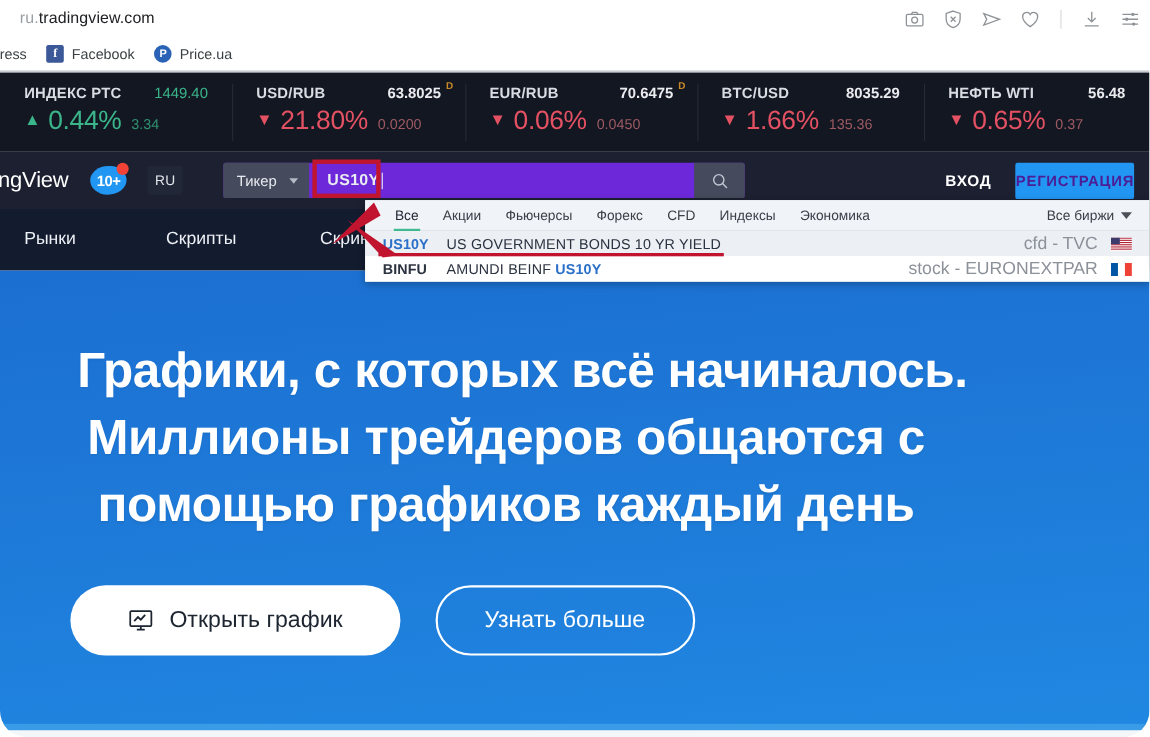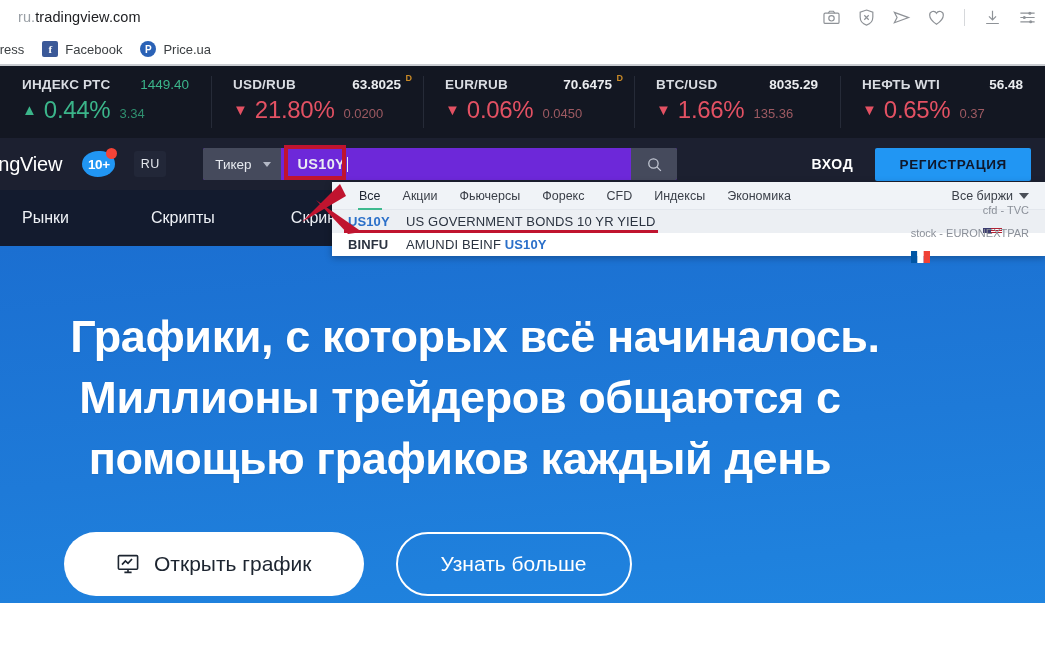--- a/index.html
+++ b/index.html
@@ -3,21 +3,21 @@
 <meta charset="utf-8">
 <title>TradingView RU</title>
 <style>
   * { box-sizing: border-box; margin: 0; padding: 0; }
   html, body {
     width: 1045px; height: 670px;
     overflow: hidden;
     font-family: "Liberation Sans", sans-serif;
     background: #ffffff;
   }
-  #app { position: relative; width: 1045px; height: 603px; overflow: hidden; }
+  #app { position: relative; width: 1045px; height: 670px; overflow: hidden; border-radius: 24px; }
 
   
   .browser-chrome {
     position: absolute; left: 0; top: 0; width: 1045px; height: 66px;
     background: #ffffff;
   }
   .url-row {
     position: absolute; left: 0; top: 0; width: 1045px; height: 34px;
     display: flex; align-items: center;
   }
@@ -149,22 +149,22 @@
     width: 46px; height: 32px; display: flex; align-items: center; justify-content: center;
     background: #454a5c; border-radius: 0 2px 2px 0;
   }
   .search-glass svg { width: 17px; height: 17px; color: #c3c8d4; }
   .auth { margin-left: auto; display: flex; align-items: center; padding-right: 14px; gap: 0; }
   .login-btn {
     color: #ffffff; font-size: 14px; font-weight: bold; letter-spacing: .7px;
     padding: 0 22px; height: 36px; display: flex; align-items: center;
   }
   .reg-btn {
-    background: #2196f3; color: #0f172a; font-size: 13.5px; font-weight: bold;
-    letter-spacing: .7px; height: 33px; padding: 0 24px; border-radius: 2px;
+    background: #2196f3; color: #4c1d95; font-size: 13.5px; font-weight: bold;
+    letter-spacing: .7px; height: 33px; padding: 0 0; border-radius: 2px;
     display: flex; align-items: center;
   }
 
   
   .subnav {
     position: absolute; left: 0; top: 190px; width: 1045px; height: 56px;
     background: #131b2e; display: flex; align-items: center;
   }
   .subnav-item {
     color: #eef1f6; font-size: 16px; padding: 0 18px; white-space: nowrap;
@@ -208,22 +208,22 @@
   .dd-row.r1 { background: #ffffff; }
   .dd-sym {
     width: 58px; flex: 0 0 auto; font-weight: bold; font-size: 13px;
     letter-spacing: .1px;
   }
   .dd-sym.blue { color: #2a6fc9; }
   .dd-sym.dark { color: #2b3340; }
   .dd-desc { color: #2b3340; font-size: 13px; letter-spacing: .15px; }
   .dd-desc .hl { color: #2a6fc9; font-weight: bold; }
   .dd-meta {
-    margin-left: auto; display: flex; gap: 12px;
-    font-size: 11px; color: #8b9099; flex-direction: column;
+    margin-left: auto; display: flex; align-items: center; gap: 12px;
+    font-size: 16px; color: #8b9099;
   }
   .flag { width: 19px; height: 12px; display: block; flex: 0 0 auto; }
 
   .dd-underline {
     position: absolute; left: 12px; top: 20px; width: 314px; height: 2.5px;
     background: #c0142f; z-index: 40;
   }
 
   
   .red-box {

